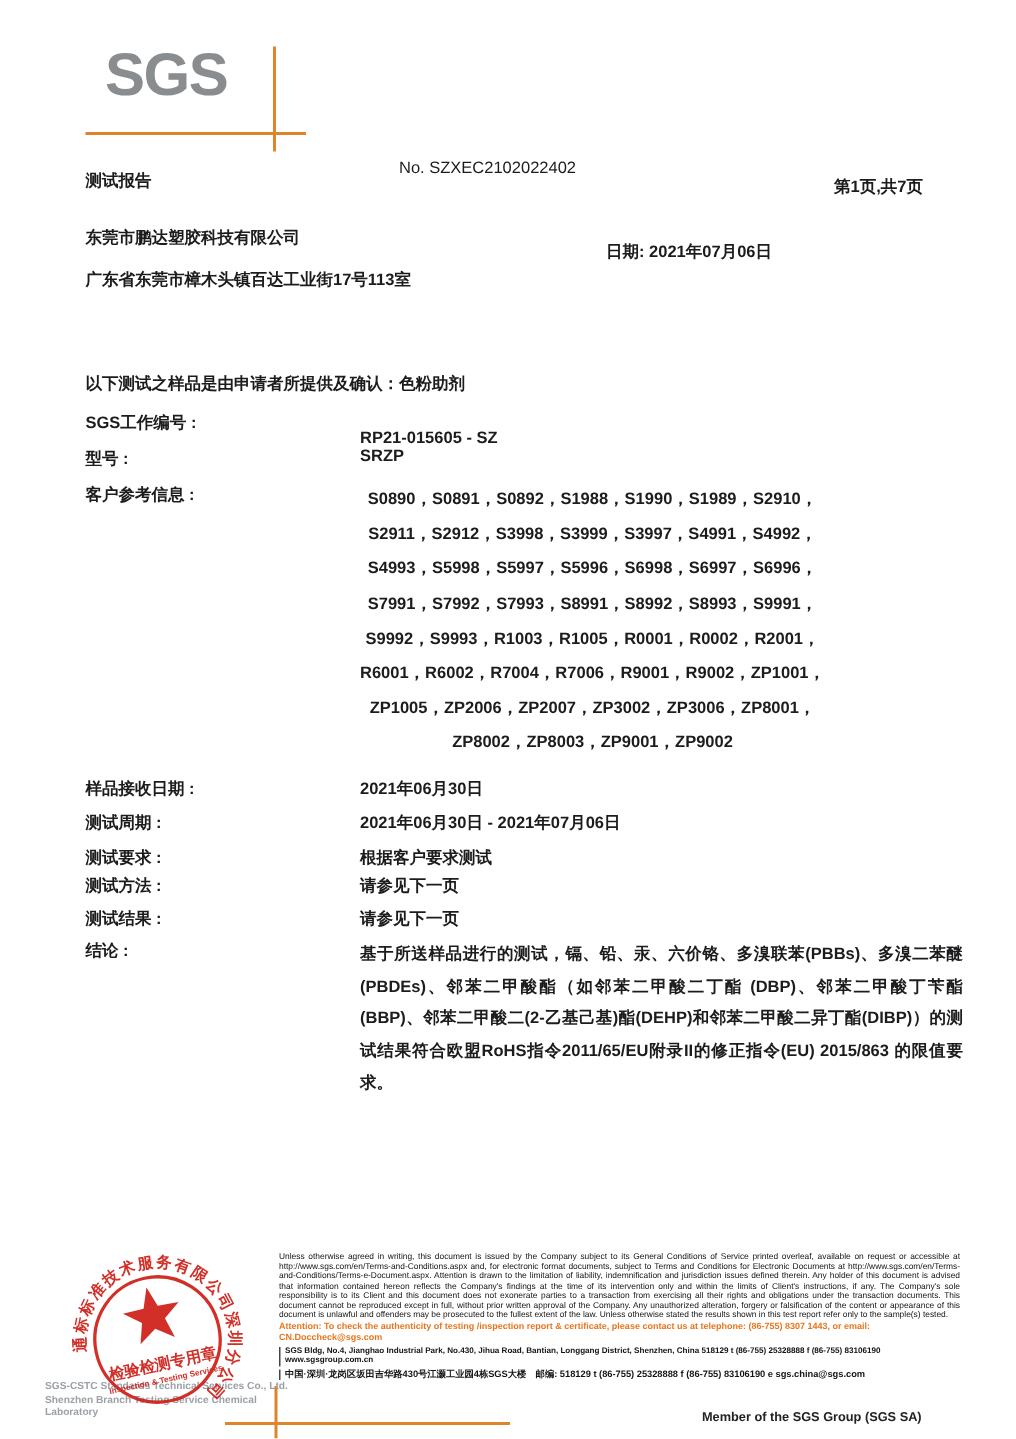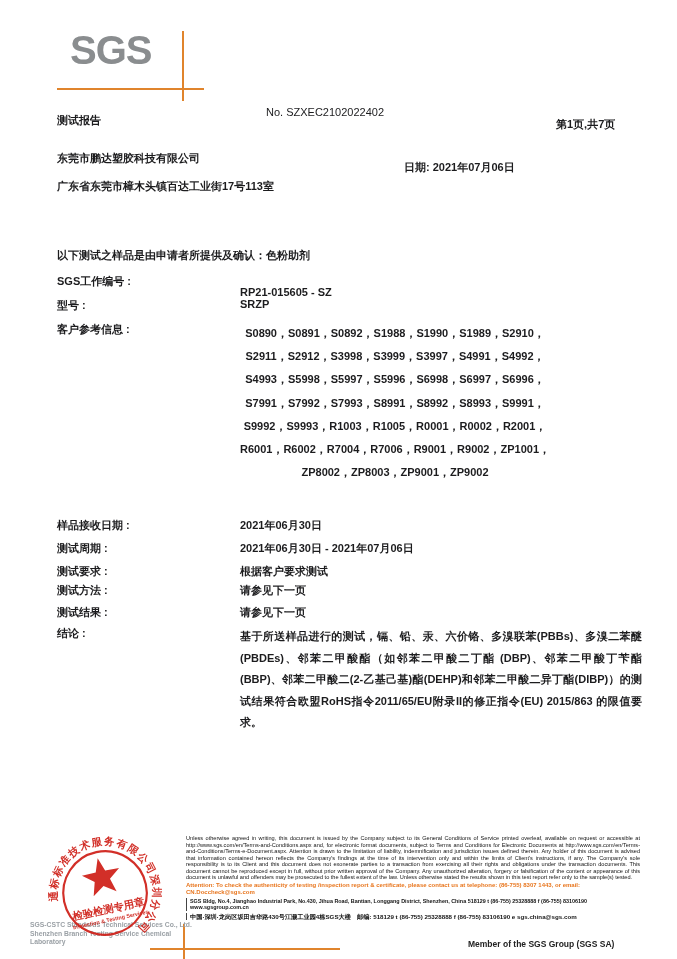--- a/index.html
+++ b/index.html
@@ -61,20 +61,21 @@
 <div class="abs b600 val" style="top:298px">SRZP</div>
 
 <div class="abs b600 lbl" style="top:322px">客户参考信息 :</div>
 <div class="abs b600 ref-lines">
   <div>S0890，S0891，S0892，S1988，S1990，S1989，S2910，</div>
   <div>S2911，S2912，S3998，S3999，S3997，S4991，S4992，</div>
   <div>S4993，S5998，S5997，S5996，S6998，S6997，S6996，</div>
   <div>S7991，S7992，S7993，S8991，S8992，S8993，S9991，</div>
   <div>S9992，S9993，R1003，R1005，R0001，R0002，R2001，</div>
   <div>R6001，R6002，R7004，R7006，R9001，R9002，ZP1001，</div>
+  <div>ZP1005，ZP2006，ZP2007，ZP3002，ZP3006，ZP8001，</div>
   <div>ZP8002，ZP8003，ZP9001，ZP9002</div>
 </div>
 
 <div class="abs b600 lbl" style="top:518px">样品接收日期 :</div>
 <div class="abs b600 val" style="top:518px">2021年06月30日</div>
 
 <div class="abs b600 lbl" style="top:541px">测试周期 :</div>
 <div class="abs b600 val" style="top:541px">2021年06月30日 - 2021年07月06日</div>
 
 <div class="abs b600 lbl" style="top:564px">测试要求 :</div>

